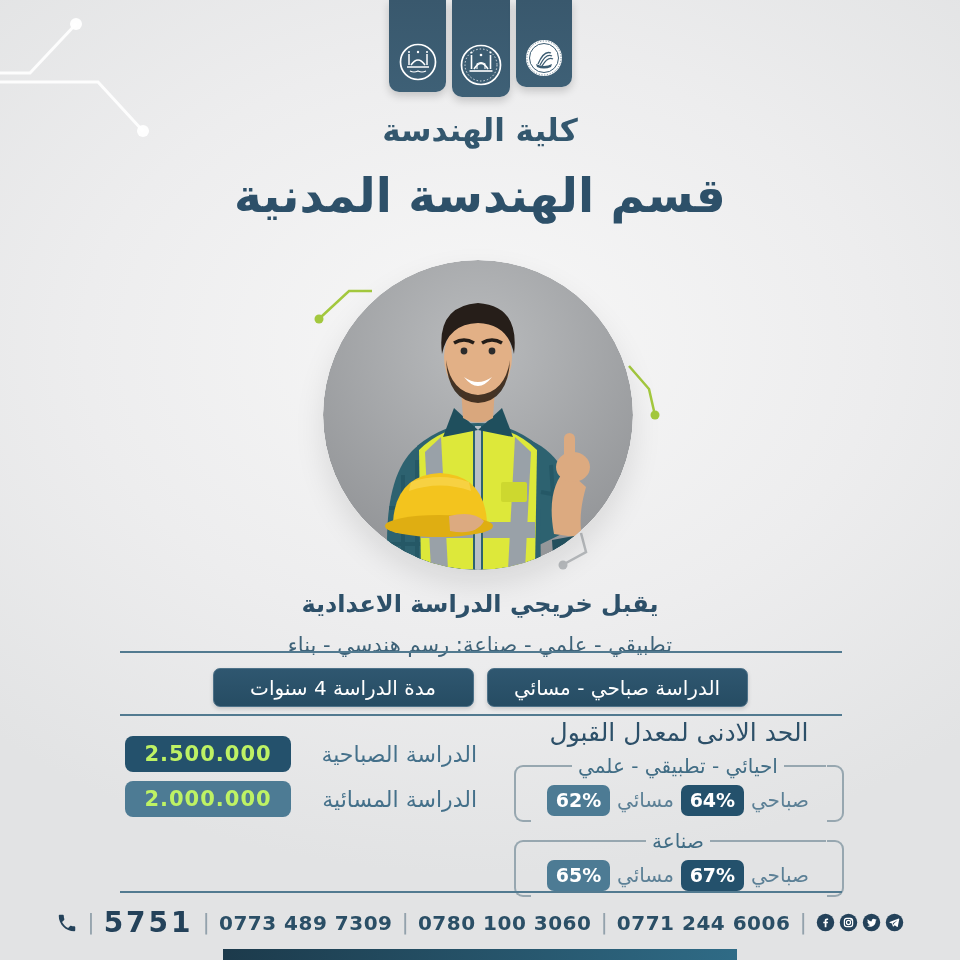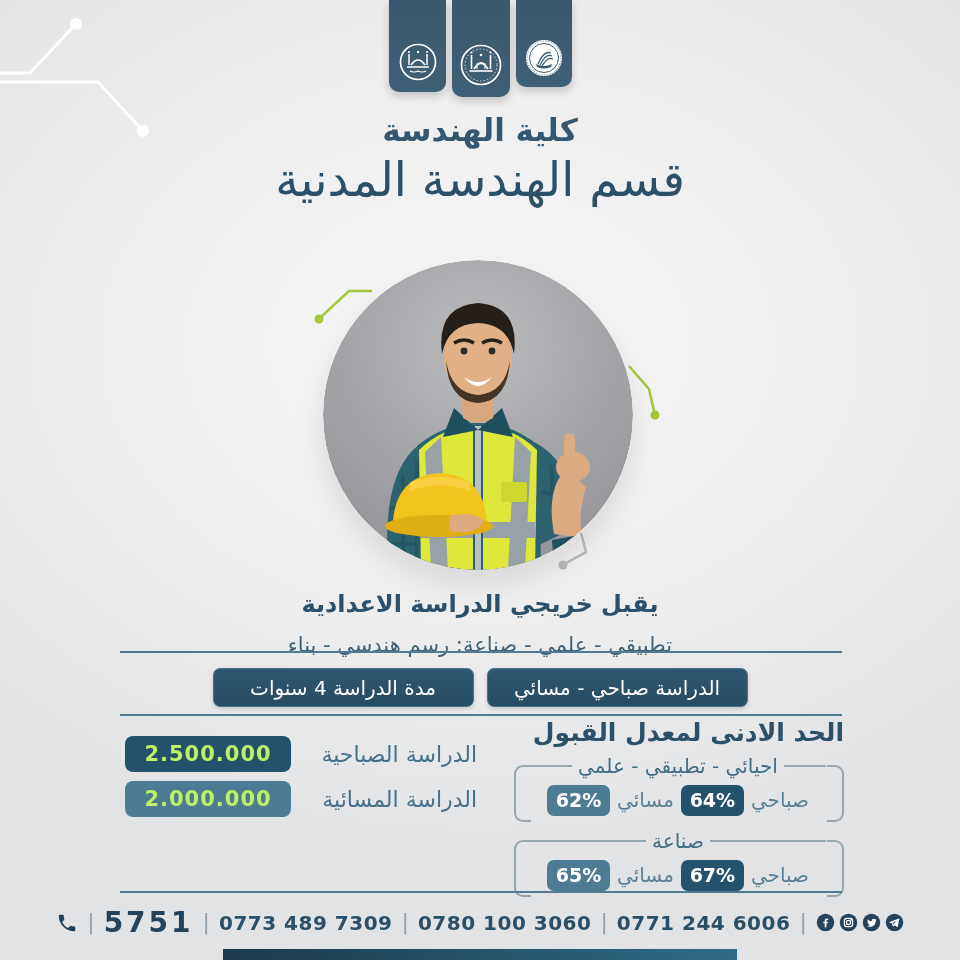--- a/index.html
+++ b/index.html
@@ -14,40 +14,40 @@
   
   .banner{position:absolute;top:0;background:linear-gradient(180deg,#39586d,#3e6076);
     border-radius:0 0 10px 10px;box-shadow:0 4px 8px rgba(0,0,0,.18);z-index:3;
     display:flex;align-items:flex-end;justify-content:center;padding-bottom:8px;}
   .banner-1{left:389px;width:57px;height:92px;}
   .banner-2{left:452px;width:58px;height:97px;}
   .banner-3{left:516px;width:56px;height:87px;}
   
   .hdr{position:absolute;top:112px;left:0;width:100%;text-align:center;z-index:2;}
   .hdr .college{font-size:31px;font-weight:bold;color:#33576e;letter-spacing:0;}
-  .hdr .dept{font-size:47px;font-weight:normal;color:#2d5069;margin-top:6px;line-height:1.1;}
+  .hdr .dept{font-size:47px;font-weight:bold;color:#2d5069;margin-top:22px;line-height:1.1;}
   
   .photo{position:absolute;left:323px;top:260px;width:310px;height:310px;border-radius:50%;
     overflow:hidden;z-index:2;box-shadow:0 14px 30px rgba(0,0,0,.10);}
   
   .intro{position:absolute;top:575px;left:0;width:100%;text-align:center;z-index:2;direction:rtl;}
   .intro .l1{font-size:24px;font-weight:bold;color:#2d5069;margin-top:15px;}
   .intro .l2{font-size:21px;color:#3e6379;margin-top:15px;}
   
   .divider{position:absolute;left:120px;width:722px;height:2px;background:#527a90;z-index:2;}
   .d1{top:651px;}.d2{top:714px;}.d3{top:891px;}
   
   .pills{position:absolute;top:668px;left:0;width:100%;display:flex;direction:rtl;
     justify-content:center;gap:13px;z-index:2;}
   .pill{width:261px;height:39px;background:linear-gradient(180deg,#2f5770,#264c63);
     border:1px solid #4e7289;border-radius:7px;color:#fff;font-size:20px;
     display:flex;align-items:center;justify-content:center;box-shadow:0 2px 4px rgba(0,0,0,.15);}
   
   .admission{position:absolute;right:116px;top:718px;width:330px;direction:rtl;z-index:2;}
-  .admission .title{font-size:25px;font-weight:bold;color:#2d5069;margin-bottom:7px;}
+  .admission .title{font-size:25px;font-weight:normal;color:#2d5069;text-align:center;margin-bottom:7px;}
   .group{position:relative;padding:0 18px 6px 16px;margin-bottom:7px;}
   .group::before,.group::after{content:"";position:absolute;top:11px;bottom:0;width:15px;
     border:2px solid #97a7b0;}
   .group::before{right:0;border-left:none;border-radius:0 9px 9px 0;}
   .group::after{left:0;border-right:none;border-radius:9px 0 0 9px;}
   .glabel{display:flex;align-items:center;gap:6px;color:#416d85;font-size:20px;height:24px;}
   .glabel .ln{flex:1;height:0;border-top:2px solid #97a7b0;}
   .grow{display:flex;direction:rtl;align-items:center;justify-content:center;gap:7px;margin-top:6px;height:32px;}
   .grow .nm{color:#5c8096;font-size:20px;}
   .pct{min-width:63px;height:31px;border-radius:7px;color:#fff;font-size:19px;font-weight:bold;

